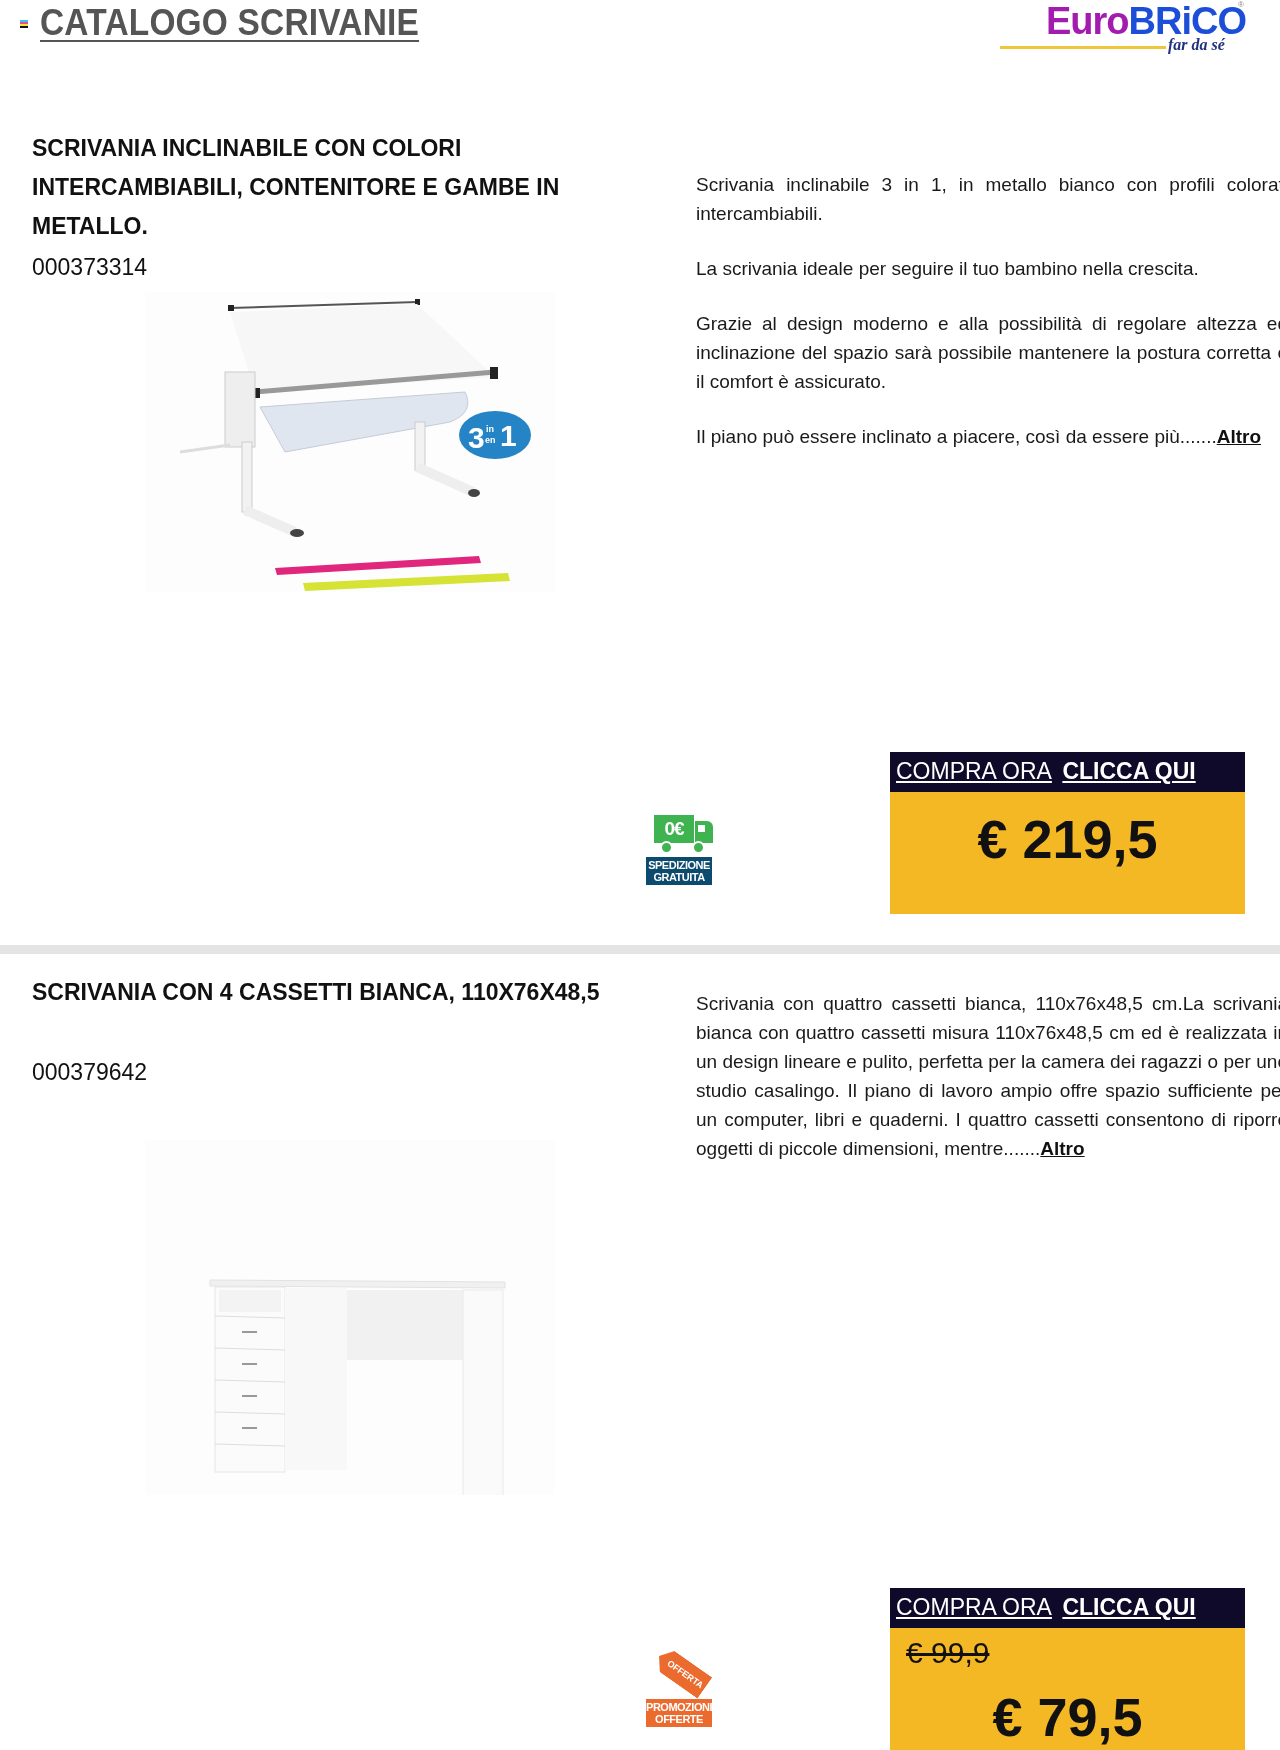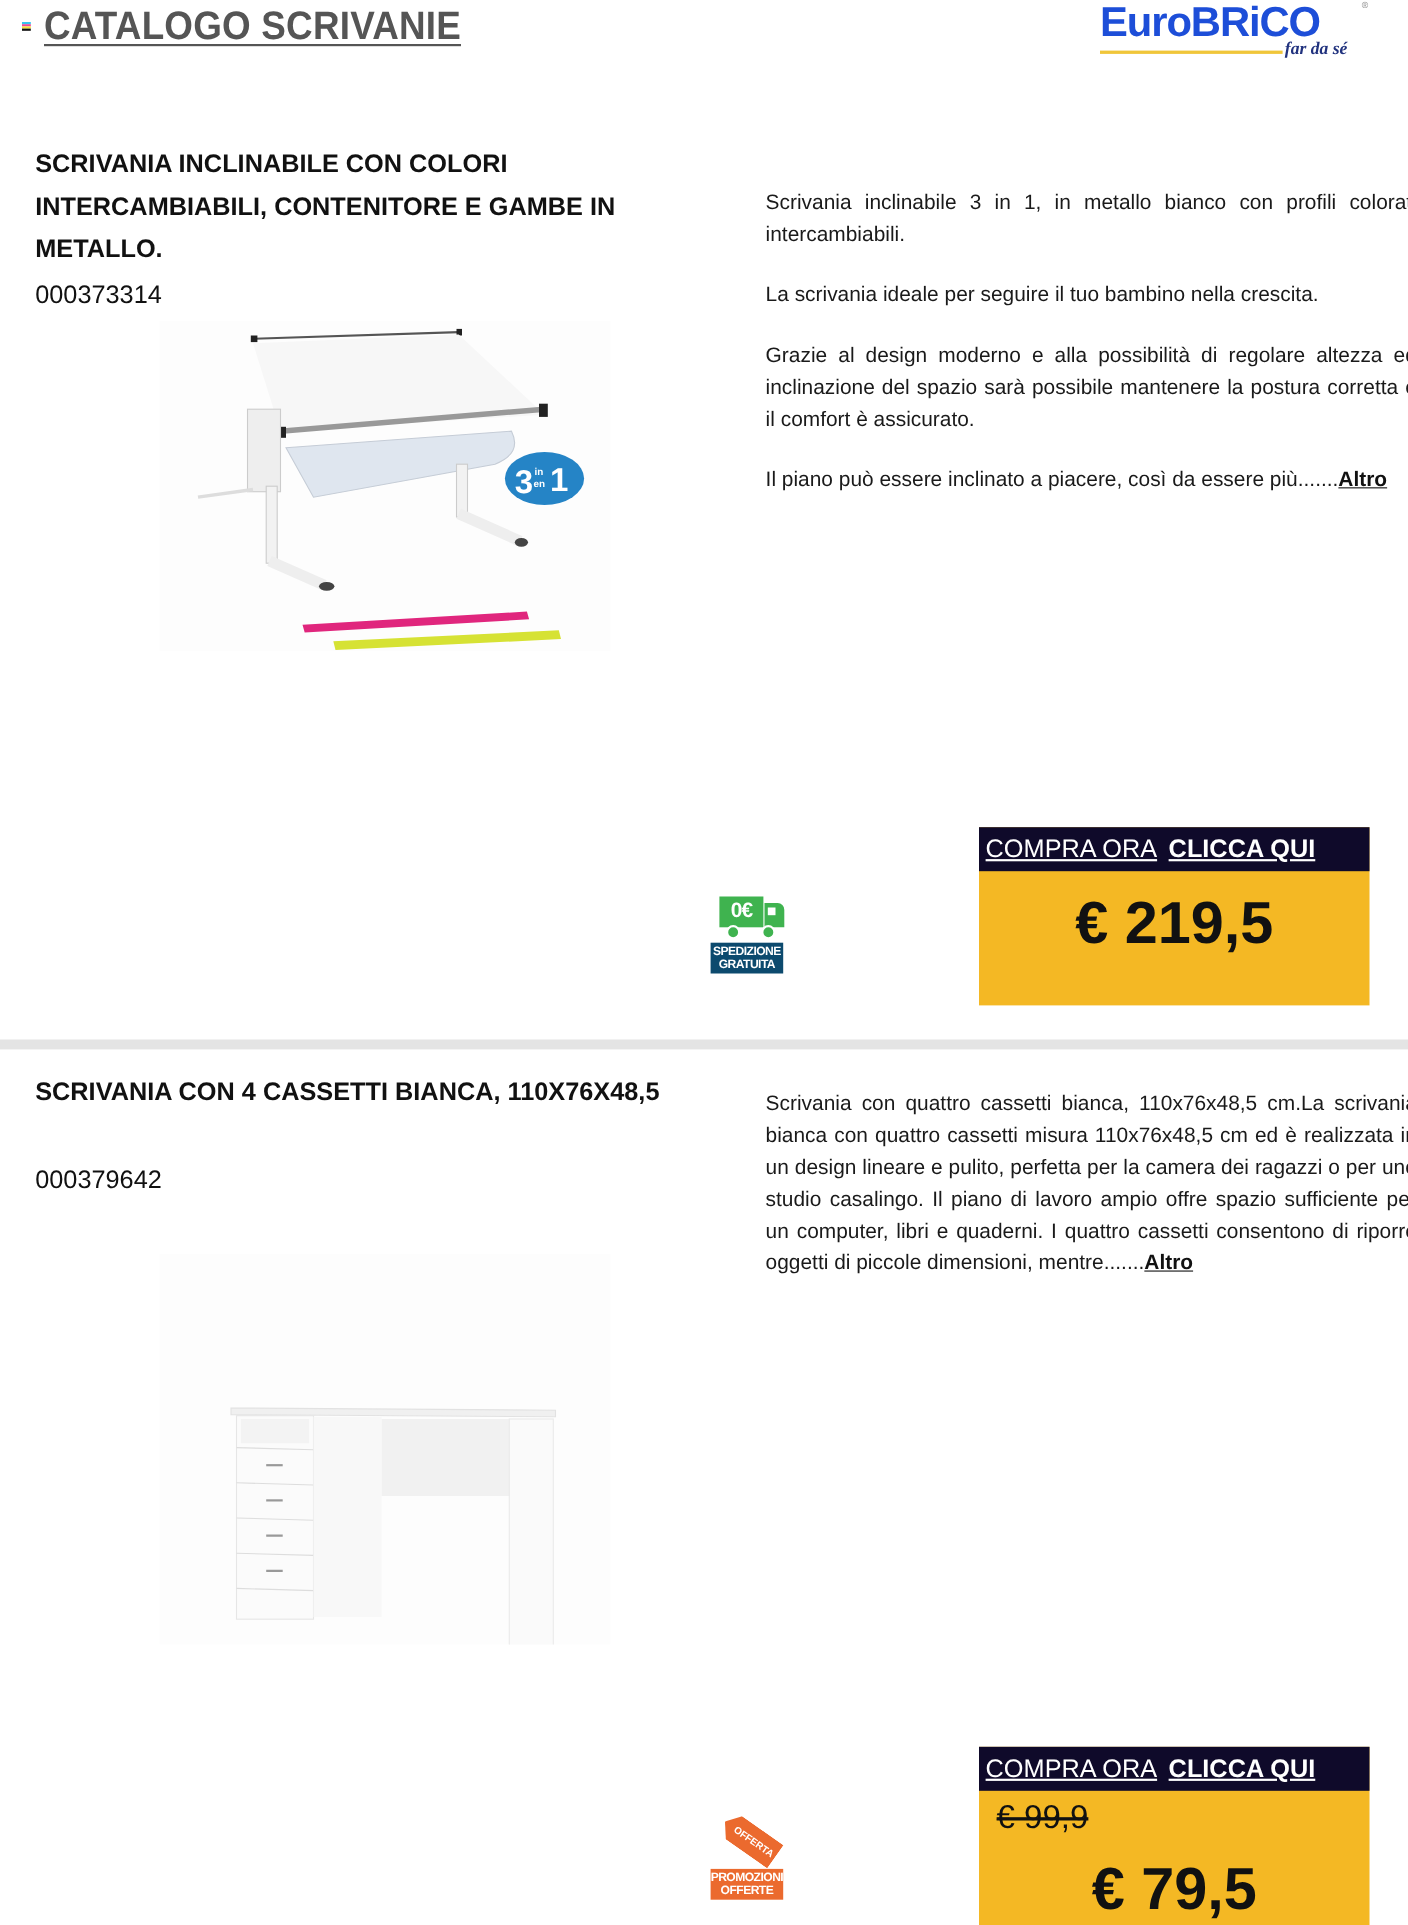--- a/index.html
+++ b/index.html
@@ -6,21 +6,21 @@
   html, body { width: 1280px; height: 1750px; background: #ffffff; overflow: hidden; }
   body { font-family: "Liberation Sans", "DejaVu Sans", sans-serif; color: #1a1a1a; position: relative; }
 
   
   .header { position: absolute; left: 0; top: 0; width: 1280px; height: 60px; }
   .cmyk-icon { position: absolute; left: 20px; top: 20px; width: 8px; height: 8px; display: flex; flex-direction: column; }
   .cmyk-icon span { display: block; height: 2px; width: 8px; }
   .page-title { position: absolute; left: 40px; top: 2px; font-size: 36px; font-weight: bold; color: #555555; letter-spacing: 0.2px; text-decoration: underline; text-decoration-thickness: 2px; text-underline-offset: 5px; font-family: "Liberation Sans", sans-serif; transform: scaleX(0.93); transform-origin: left center; }
   .logo { position: absolute; left: 996px; top: 0px; width: 250px; height: 58px; }
   .logo-text { position: absolute; left: 4px; top: 0px; font-size: 38px; font-weight: bold; letter-spacing: -1px; font-family: "Liberation Sans", sans-serif; }
-  .logo-euro { color: #1d4ed8; }
+  .logo-euro { color: #a21caf; margin-left: 46px; }
   .logo-brico { color: #1d4ed8; }
   .logo-line { position: absolute; left: 4px; top: 46px; width: 166px; height: 3px; background: #f0c63a; }
   .logo-tagline { position: absolute; left: 172px; top: 36px; font-size: 16px; font-style: italic; font-weight: bold; color: #21327e; font-family: "Liberation Serif", serif; }
   .logo-reg { position: absolute; left: 242px; top: 0px; font-size: 8px; color: #888; }
 
   
   .product { position: absolute; left: 0; width: 1280px; }
   .product-name { position: absolute; left: 32px; width: 580px; font-size: 23px; font-weight: bold; line-height: 39px; color: #111; text-transform: uppercase; font-family: "Liberation Sans", sans-serif; transform-origin: left top; }
   .product-code { position: absolute; left: 32px; font-size: 23px; color: #111; font-family: "Liberation Sans", sans-serif; }
   .product-desc { position: absolute; left: 696px; width: 592px; font-size: 19px; line-height: 29px; color: #1a1a1a; text-align: justify; font-family: "Liberation Sans", sans-serif; }

